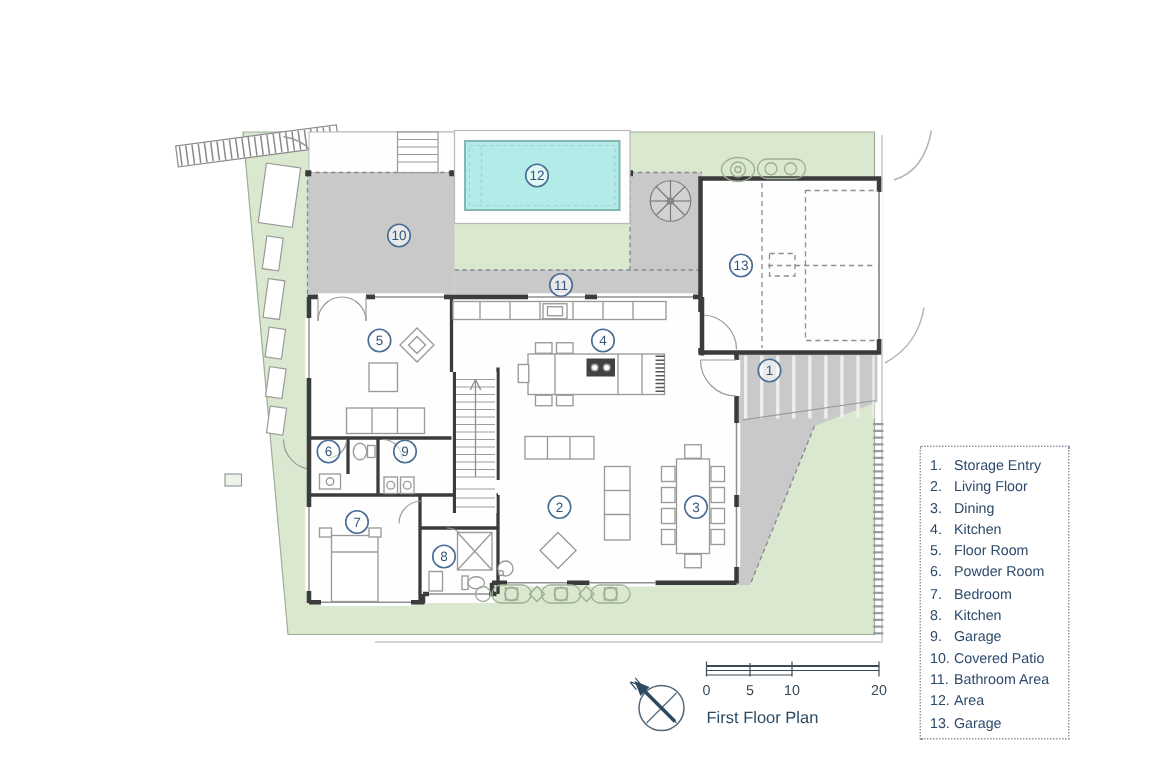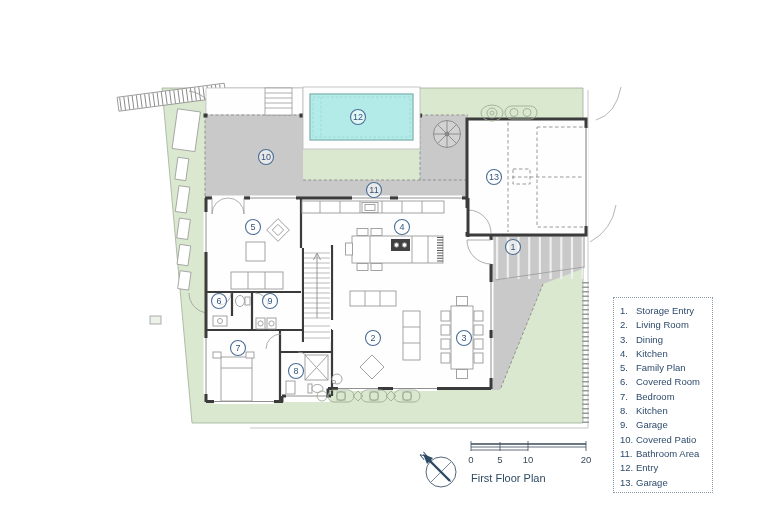--- a/index.html
+++ b/index.html
@@ -429,37 +429,37 @@
 
   
   <div class="legend">
     <div>
         <div class="legend-row">
           <span class="legend-num">1.</span>
           <span>Storage Entry</span>
         </div>
         <div class="legend-row">
           <span class="legend-num">2.</span>
-          <span>Living Room</span>
+          <span>Living Floor</span>
         </div>
         <div class="legend-row">
           <span class="legend-num">3.</span>
           <span>Dining</span>
         </div>
         <div class="legend-row">
           <span class="legend-num">4.</span>
           <span>Kitchen</span>
         </div>
         <div class="legend-row">
           <span class="legend-num">5.</span>
-          <span>Family Plan</span>
+          <span>Floor Room</span>
         </div>
         <div class="legend-row">
           <span class="legend-num">6.</span>
-          <span>Covered Room</span>
+          <span>Powder Room</span>
         </div>
         <div class="legend-row">
           <span class="legend-num">7.</span>
           <span>Bedroom</span>
         </div>
         <div class="legend-row">
           <span class="legend-num">8.</span>
           <span>Kitchen</span>
         </div>
         <div class="legend-row">
@@ -469,21 +469,21 @@
         <div class="legend-row">
           <span class="legend-num">10.</span>
           <span>Covered Patio</span>
         </div>
         <div class="legend-row">
           <span class="legend-num">11.</span>
           <span>Bathroom Area</span>
         </div>
         <div class="legend-row">
           <span class="legend-num">12.</span>
-          <span>Entry</span>
+          <span>Area</span>
         </div>
         <div class="legend-row">
           <span class="legend-num">13.</span>
           <span>Garage</span>
         </div>
       </div>
   </div>
 
 </div>
 

